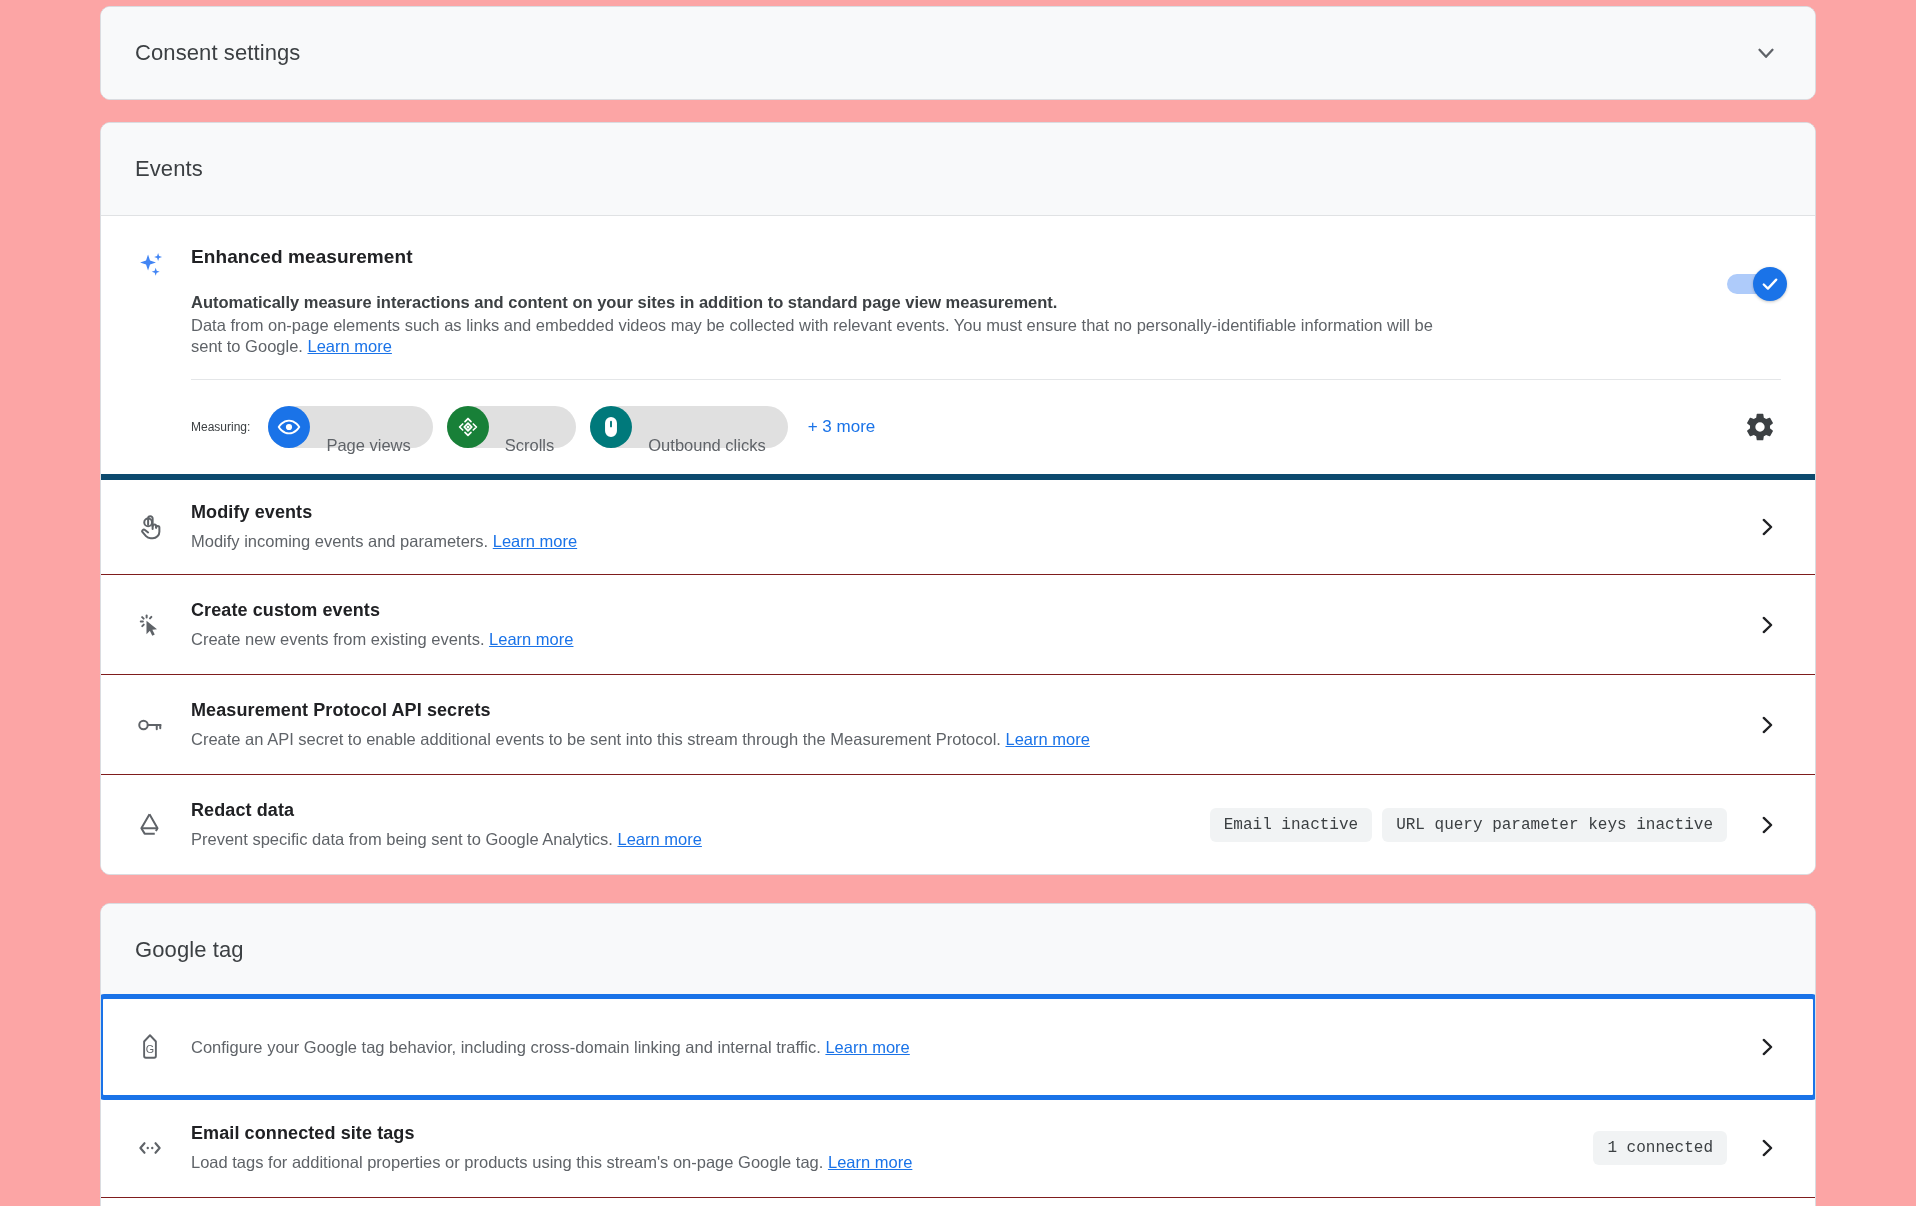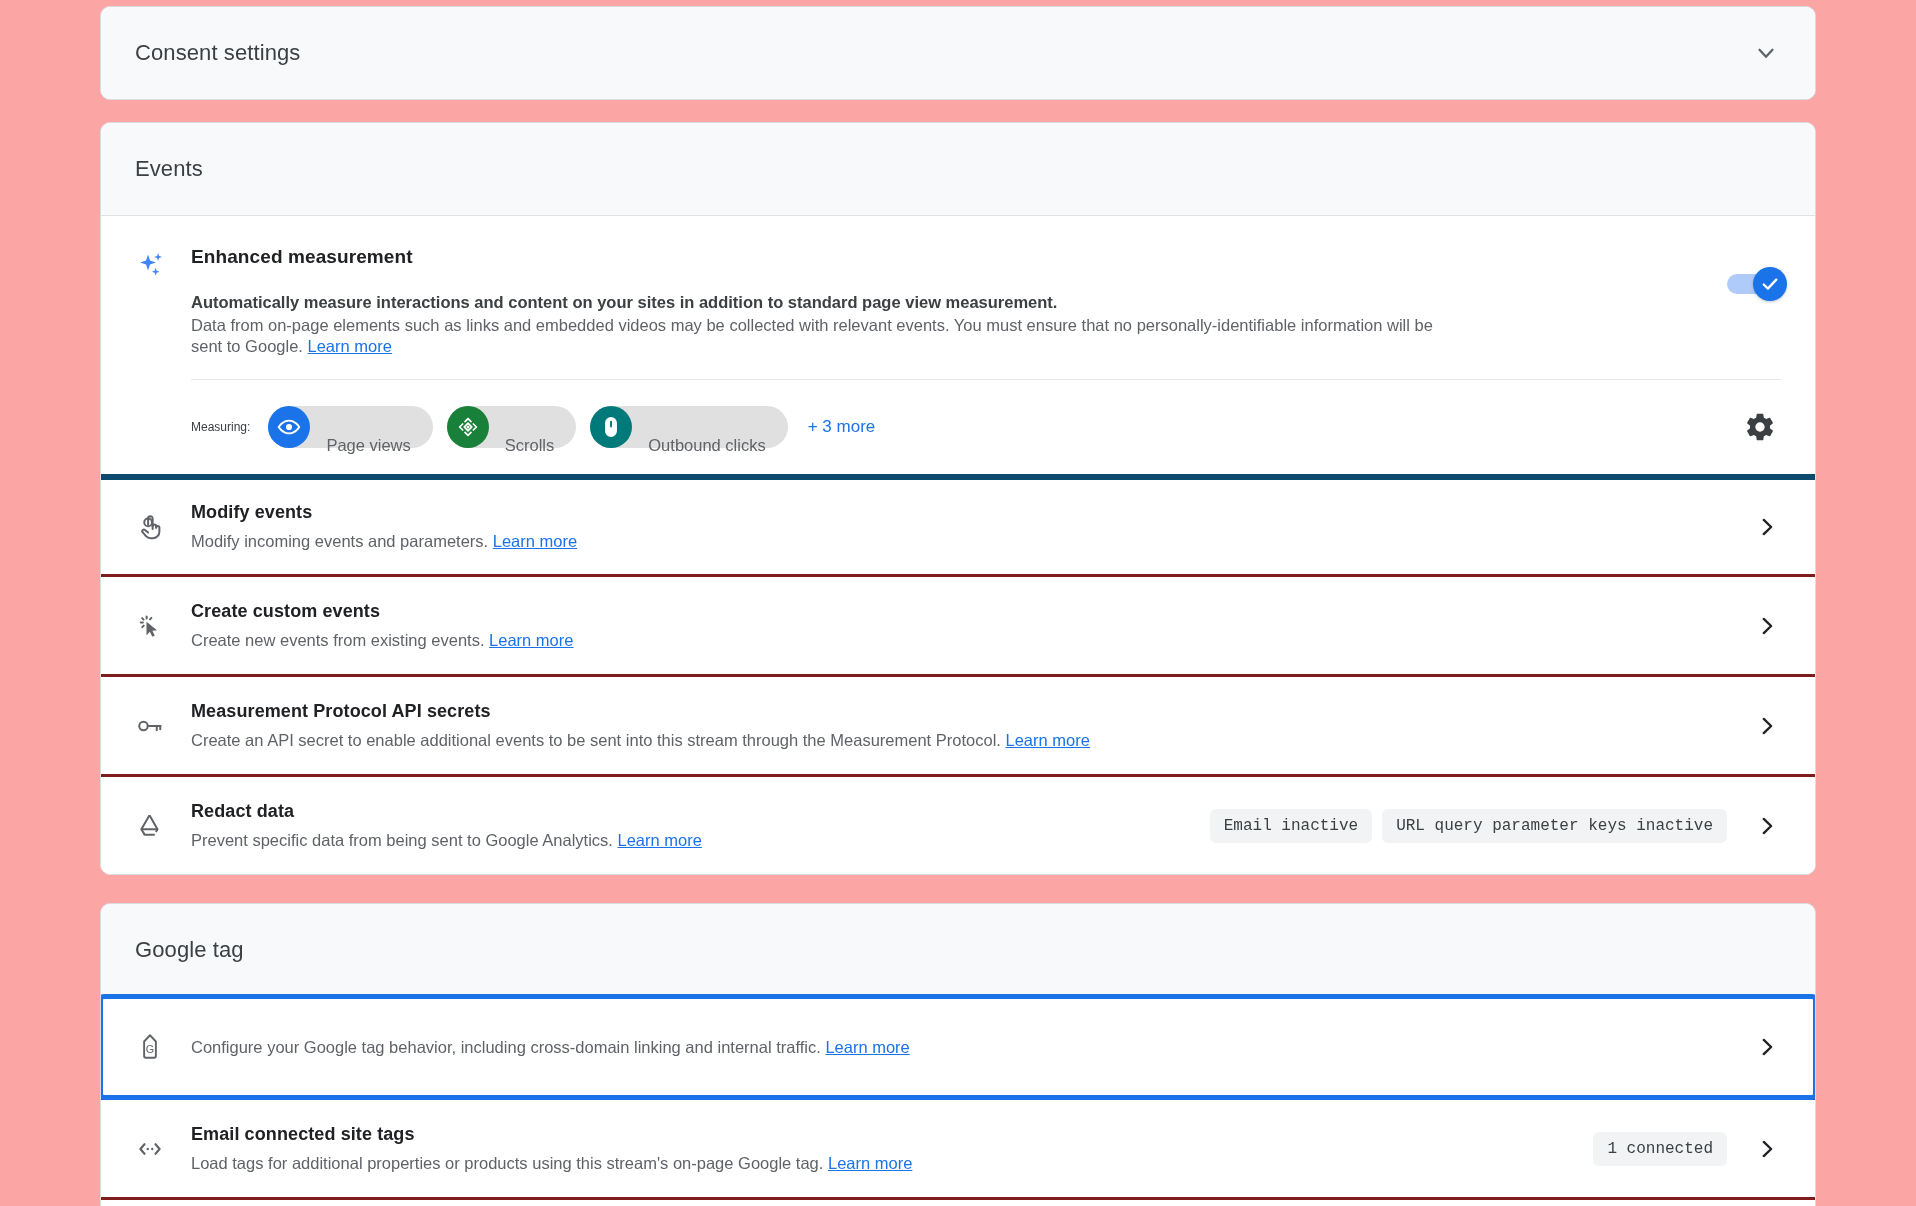--- a/index.html
+++ b/index.html
@@ -183,21 +183,21 @@
   
   .row {
     display: flex;
     align-items: center;
     min-height: 100px;
     padding: 18px 34px 18px 34px;
     background: #fff;
     position: relative;
     cursor: pointer;
   }
-  .row + .row { border-top: 3px solid #7f1d1d; }
+  .row + .row { border-top: 1px solid #7f1d1d; }
   .row-icon {
     width: 56px;
     flex: 0 0 56px;
     display: flex;
     align-items: center;
     justify-content: flex-start;
     color: #5f6368;
   }
   .row-main { flex: 1 1 auto; min-width: 0; padding-right: 20px; }
   .row-title {

